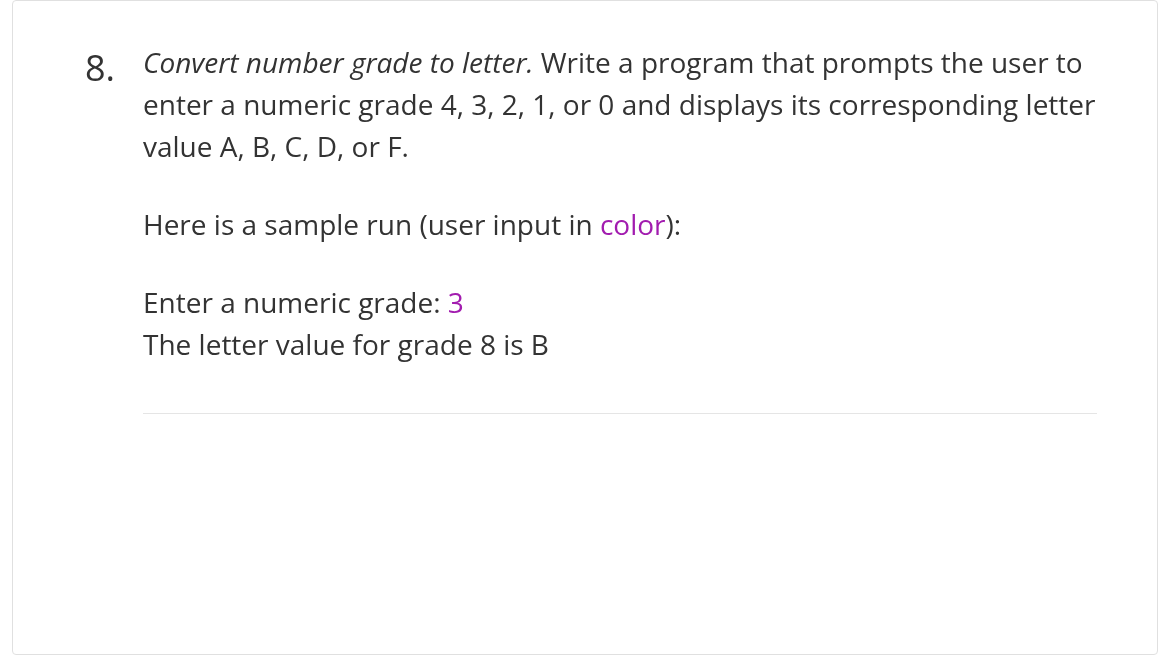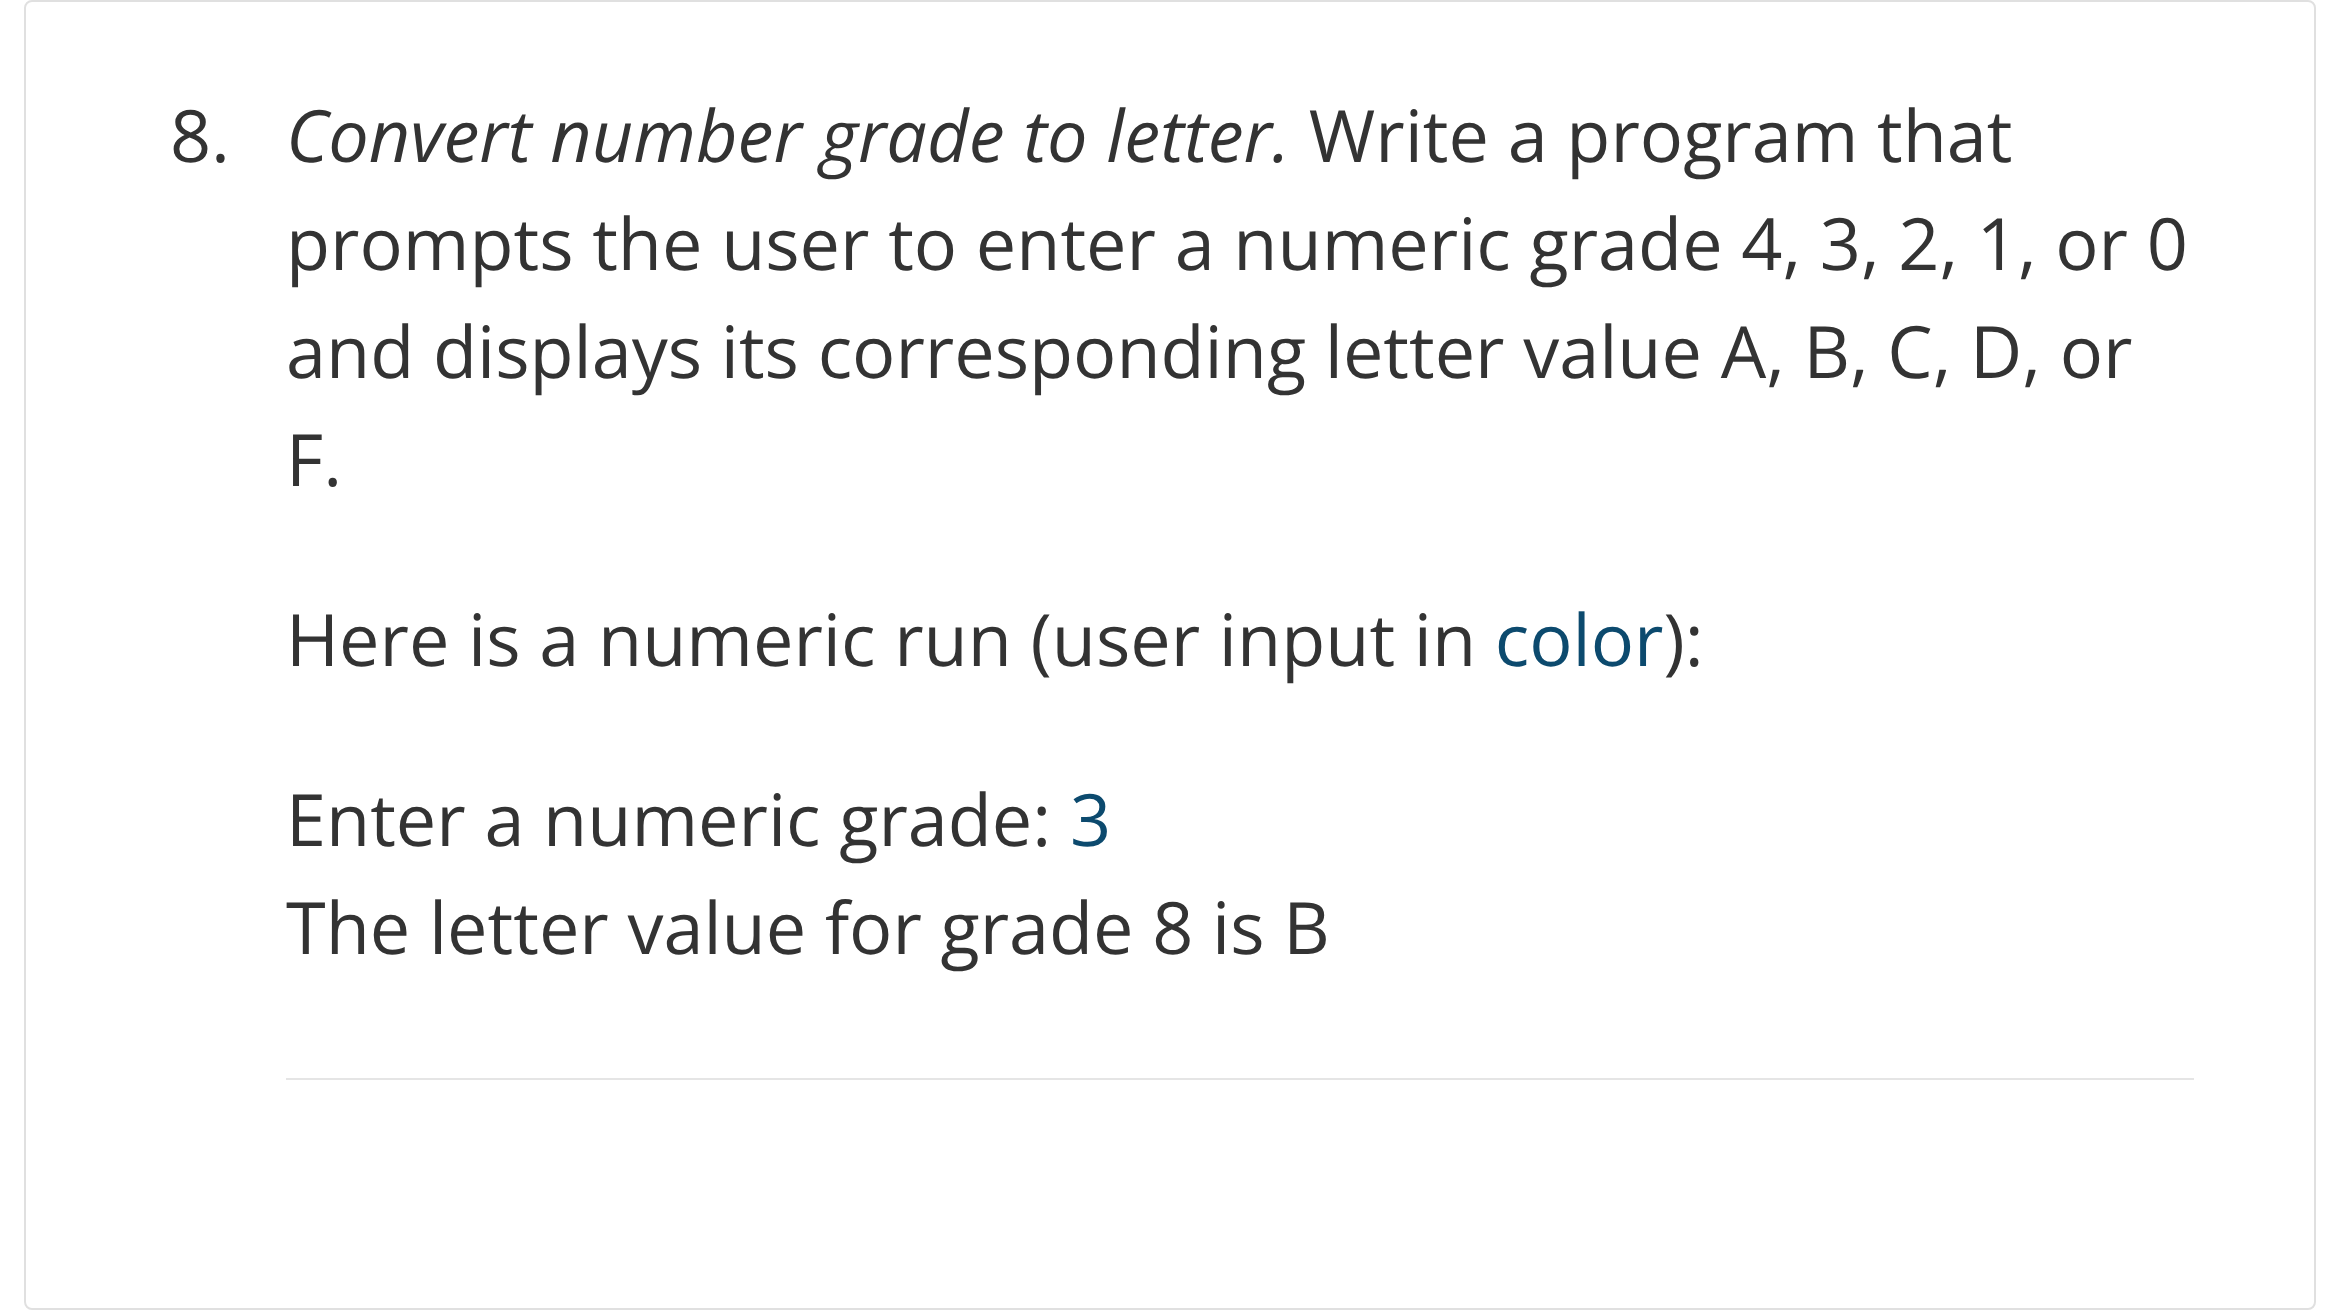--- a/index.html
+++ b/index.html
@@ -29,32 +29,32 @@
     .list-number {
       font-size: 36px;
       color: #333333;
       min-width: 70px;
       text-align: right;
       padding-right: 28px;
       line-height: 1.5;
     }
     .content {
       flex: 1;
-      font-size: 36px;
+      font-size: 28px;
       color: #333333;
       line-height: 1.5;
     }
     .paragraph {
       margin-bottom: 36px;
     }
     .italic {
       font-style: italic;
     }
     .color-link {
-      color: #0c4a6e;
+      color: #a21caf;
     }
     .sample-block {
       margin-bottom: 48px;
     }
     .divider {
       border: none;
       border-top: 1px solid #e5e5e5;
       margin-top: 20px;
     }
   </style>
@@ -62,21 +62,21 @@
 <body>
 
 <div class="card">
   <div class="list-item">
     <div class="list-number">8.</div>
     <div class="content">
       <div class="paragraph">
         <span class="italic">Convert number grade to letter.</span><span> Write a program that prompts the user to enter a numeric grade 4, 3, 2, 1, or 0 and displays its corresponding letter value A, B, C, D, or F.</span>
       </div>
       <div class="paragraph">
-        <span>Here is a numeric run (user input in </span><span class="color-link">color</span><span>):</span>
+        <span>Here is a sample run (user input in </span><span class="color-link">color</span><span>):</span>
       </div>
       <div class="sample-block">
         <div>
           <span>Enter a numeric grade: </span><span class="color-link">3</span>
         </div>
         <div>The letter value for grade 8 is B</div>
       </div>
       <hr class="divider">
     </div>
   </div>

